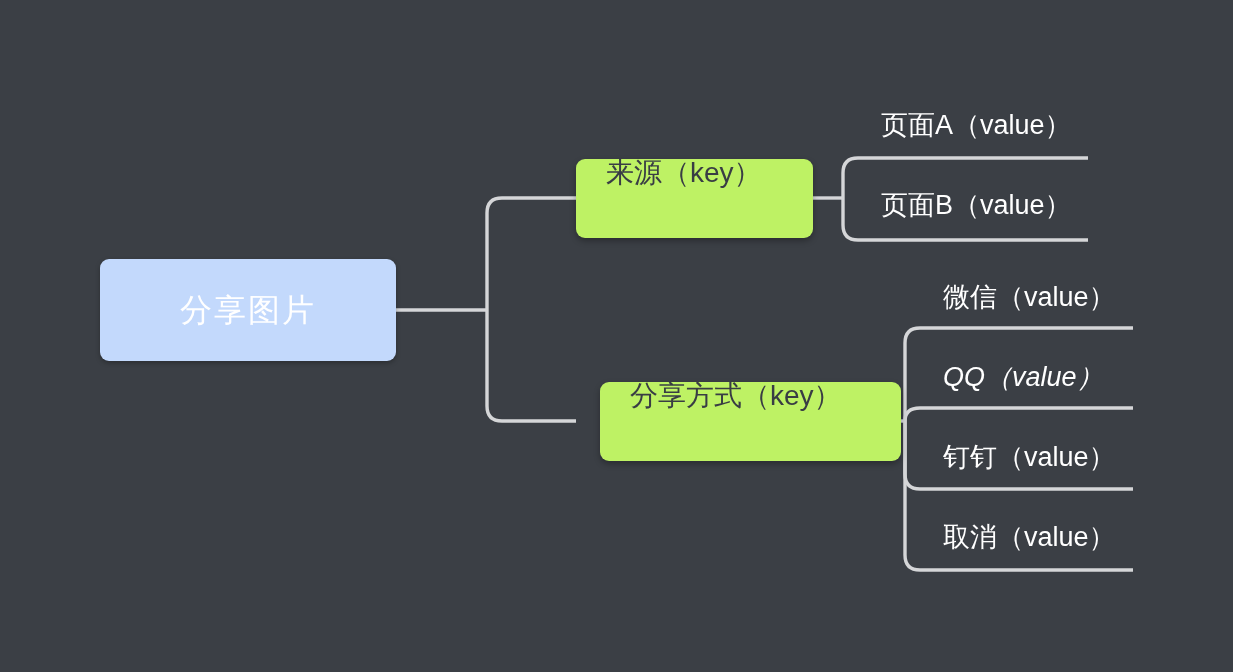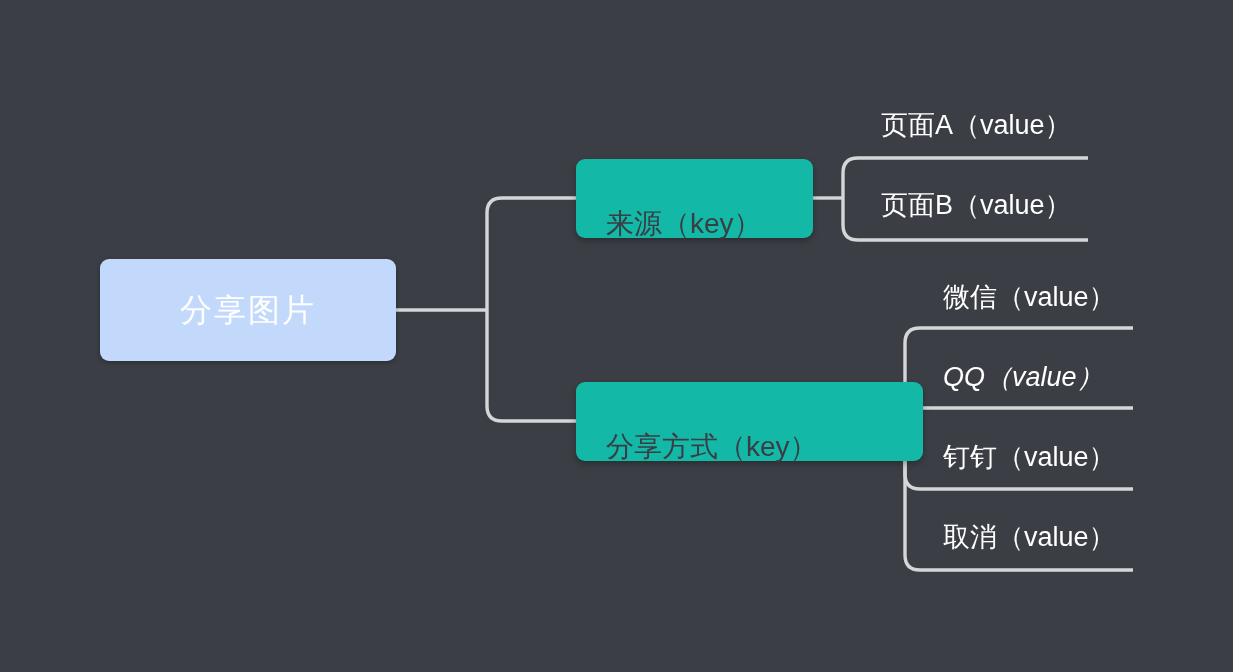--- a/index.html
+++ b/index.html
@@ -48,44 +48,44 @@
     color: #ffffff;
     font-size: 32px;
     letter-spacing: 2px;
     line-height: 1;
     white-space: nowrap;
   }
 
   
   .key-node {
     position: absolute;
-    background: #14b8a6;
+    background: #bef264;
     border-radius: 9px;
     display: flex;
-    align-items: flex-end;
+    align-items: flex-start;
     box-shadow: 0 3px 6px rgba(0,0,0,0.30);
     box-sizing: border-box;
   }
   .key-label {
     color: #393d44;
     font-size: 28px;
     line-height: 1;
     white-space: nowrap;
     padding-left: 30px;
   }
   #key-source {
     left: 576px;
     top: 159px;
     width: 237px;
     height: 79px;
   }
   #key-method {
-    left: 576px;
+    left: 600px;
     top: 382px;
-    width: 347px;
+    width: 301px;
     height: 79px;
   }
 
   
   .leaf-label {
     position: absolute;
     color: #ffffff;
     font-size: 27px;
     line-height: 1;
     white-space: nowrap;

